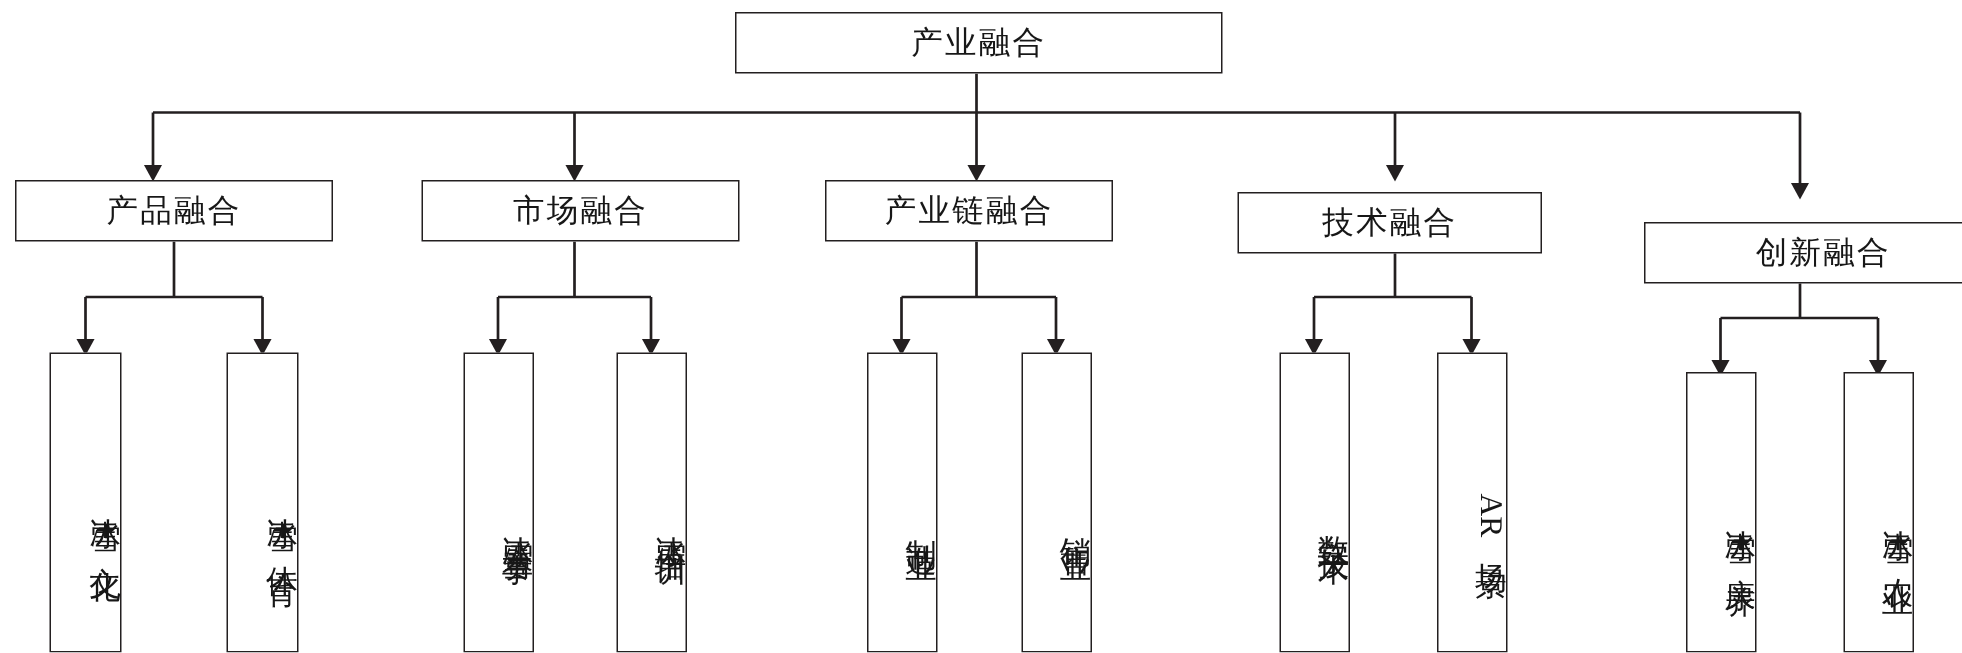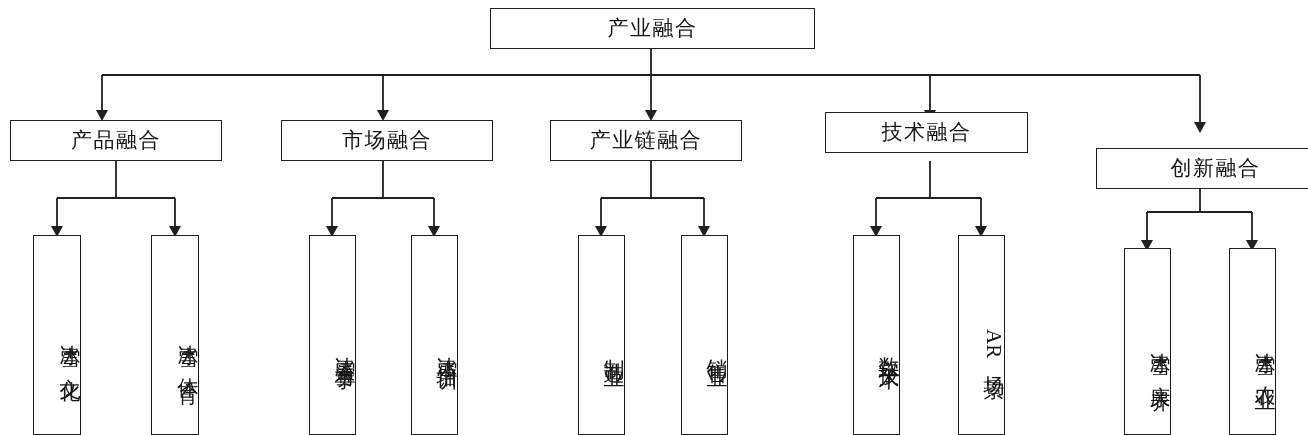--- a/index.html
+++ b/index.html
@@ -124,21 +124,21 @@
   </svg>
 
   <div class="node horizontal" style="left:490px; top:8px; width:325px; height:41px;">产业融合</div>
 
   <div class="node horizontal" style="left:281px; top:120px; width:212px; height:41px;">市场融合</div>
 
   <div class="node horizontal" style="left:10px; top:120px; width:212px; height:41px;">产品融合</div>
 
   <div class="node horizontal" style="left:550px; top:120px; width:192px; height:41px;">产业链融合</div>
 
-  <div class="node horizontal" style="left:825px; top:112px; width:203px; height:41px;">技术融合</div>
+  <div class="node horizontal" style="left:825px; top:128px; width:203px; height:41px;">技术融合</div>
 
   <div class="node horizontal" style="left:1096px; top:148px; width:239px; height:41px;">创新融合</div>
 
   <div class="node vertical" style="left:33px; top:235px; width:48px; height:200px;">冰雪＋文化</div>
 
   <div class="node vertical" style="left:151px; top:235px; width:48px; height:200px;">冰雪＋体育</div>
 
   <div class="node vertical" style="left:309px; top:235px; width:47px; height:200px;">冰雪赛事</div>
 
   <div class="node vertical" style="left:411px; top:235px; width:47px; height:200px;">冰雪培训</div>

